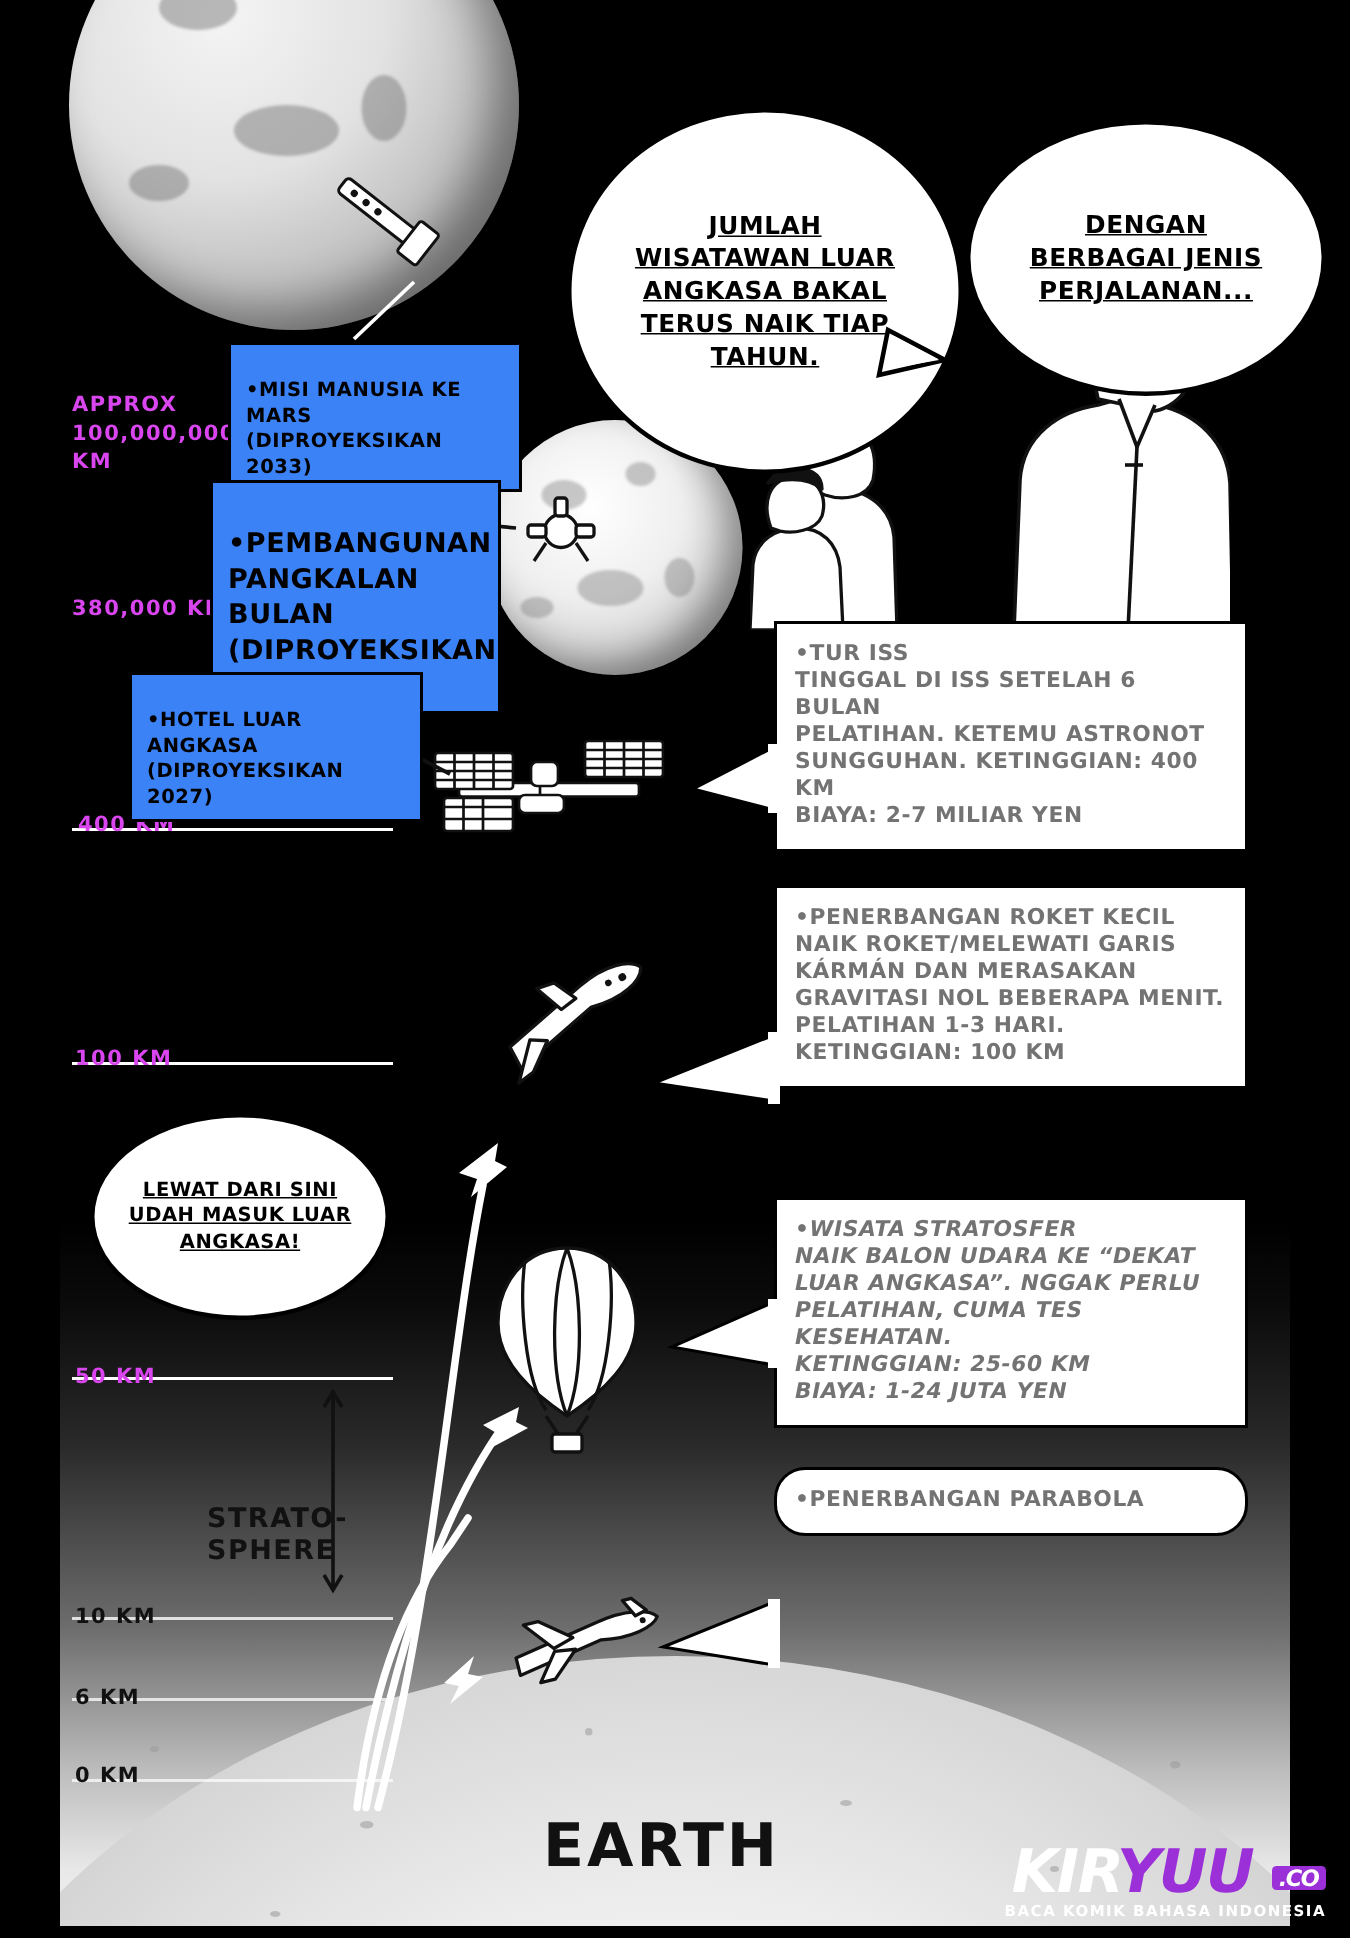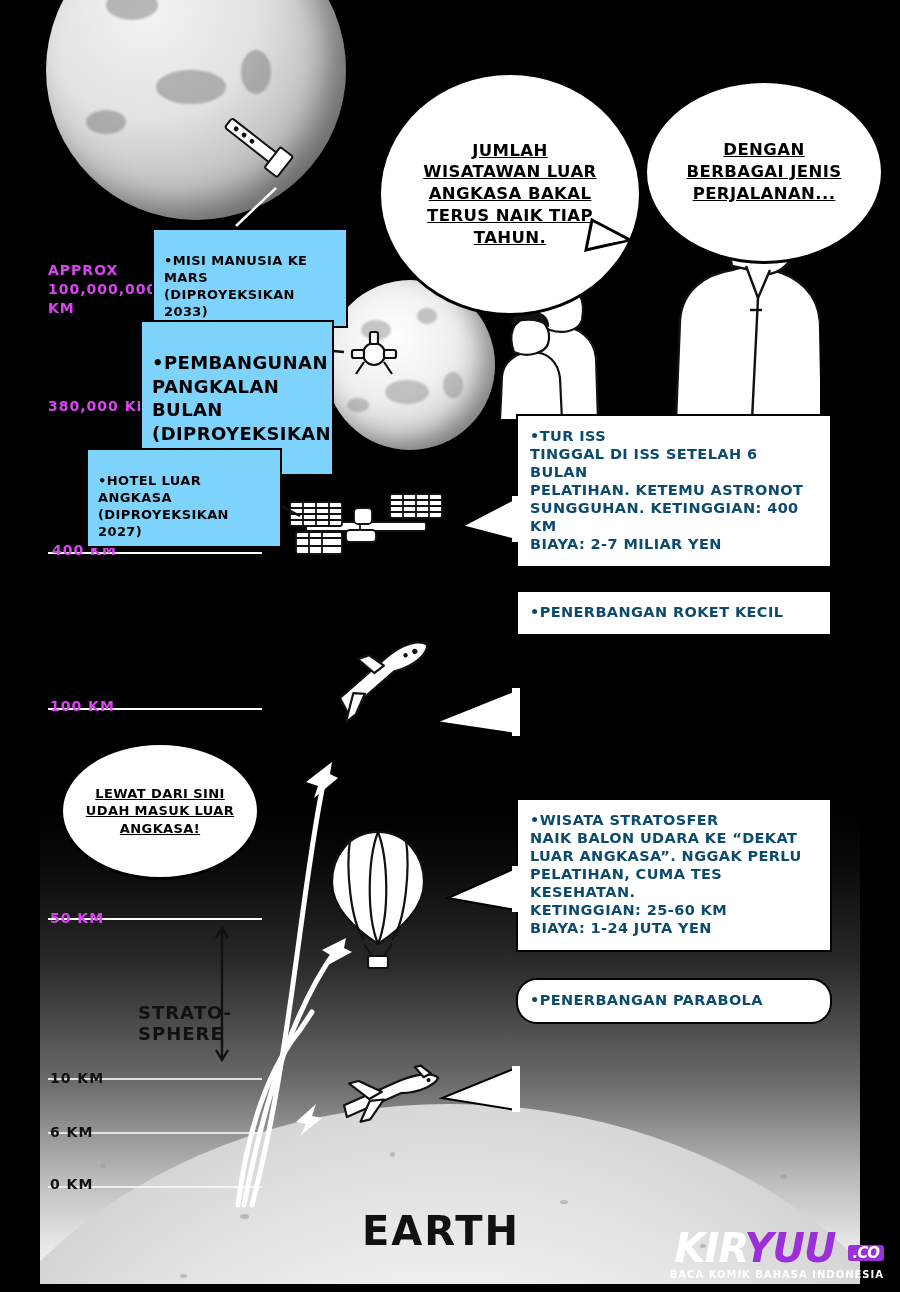--- a/index.html
+++ b/index.html
@@ -26,24 +26,24 @@
   .mars-crater{position:absolute;border-radius:50%;background:rgba(110,110,110,.45);filter:blur(1px);}
 
   
   .moon{position:absolute;left:325px;top:280px;width:170px;height:170px;border-radius:50%;
         background:radial-gradient(circle at 40% 34%,#ffffff 0%,#efefef 40%,#d2d2d2 66%,#a9a9a9 88%,#8a8a8a 100%);
         box-shadow:inset -12px -10px 22px rgba(0,0,0,.32);}
   .moon-crater{position:absolute;border-radius:50%;background:rgba(120,120,120,.4);filter:blur(1px);}
 
   
   .box{position:absolute;background:#fff;border:2px solid #000;
-       color:#0c4a6e;line-height:1.24;}
+       color:#737373;line-height:1.24;}
   .box-txt{white-space:pre-line;}
 
-  .callout{position:absolute;background:#7dd3fc;border:2px solid #000;color:#000;
+  .callout{position:absolute;background:#3b82f6;border:2px solid #000;color:#000;
            padding:6px 10px;line-height:1.3;white-space:pre-line;}
 
   
   .hand{font-family:"DejaVu Sans",sans-serif;font-weight:700;letter-spacing:.4px;}
 
   
   .balloon{position:absolute;background:#fff;border:3px solid #000;border-radius:50%;
            display:flex;align-items:center;justify-content:center;text-align:center;
            color:#000;white-space:pre-line;line-height:1.32;text-decoration:underline;}
 
@@ -319,27 +319,32 @@
 SUNGGUHAN. KETINGGIAN: 400 KM
 BIAYA: 2-7 MILIAR YEN</div>
   </div>
   <svg class="layer">
     <polygon points="516,498 462,526 516,540" fill="#fff" stroke="#000" stroke-width="2"></polygon>
     <rect x="512" y="496" width="8" height="46" fill="#fff" stroke="none"></rect>
   </svg>
 
   <div class="box hand" style="left:516px;top:590px;width:288px;padding:12px 12px;font-size:14.5px;">
     <div class="box-txt">•PENERBANGAN ROKET KECIL</div>
+    <div class="box-txt">NAIK ROKET/MELEWATI GARIS
+KÁRMÁN DAN MERASAKAN
+GRAVITASI NOL BEBERAPA MENIT.
+PELATIHAN 1-3 HARI.
+KETINGGIAN: 100 KM</div>
   </div>
   <svg class="layer">
     <polygon points="516,690 436,722 516,734" fill="#fff" stroke="#000" stroke-width="2"></polygon>
     <rect x="512" y="688" width="8" height="48" fill="#fff" stroke="none"></rect>
   </svg>
 
-  <div class="box hand" style="left:516px;top:798px;width:288px;padding:12px 12px;font-size:14.5px;">
+  <div class="box hand" style="left:516px;top:798px;width:288px;padding:12px 12px;font-size:14.5px;font-style:italic;">
     <div class="box-txt">•WISATA STRATOSFER</div>
     <div class="box-txt">NAIK BALON UDARA KE “DEKAT
 LUAR ANGKASA”. NGGAK PERLU
 PELATIHAN, CUMA TES KESEHATAN.
 KETINGGIAN: 25-60 KM
 BIAYA: 1-24 JUTA YEN</div>
   </div>
   <svg class="layer">
     <polygon points="516,868 448,898 516,910" fill="#fff" stroke="#000" stroke-width="2"></polygon>
     <rect x="512" y="866" width="8" height="46" fill="#fff" stroke="none"></rect>

